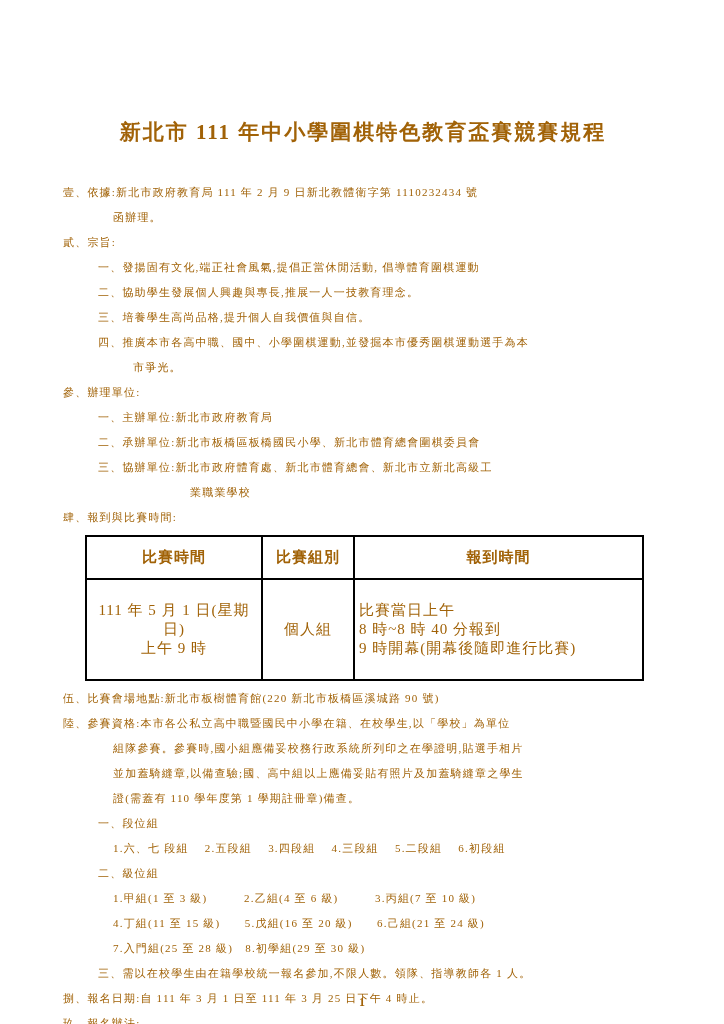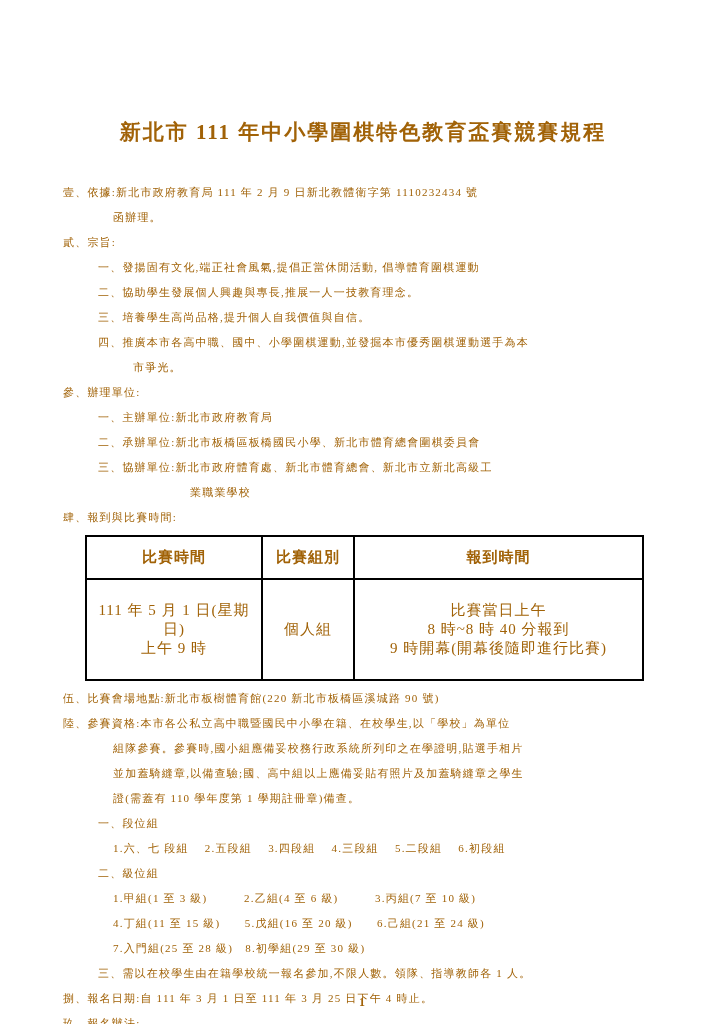--- a/index.html
+++ b/index.html
@@ -60,21 +60,21 @@
   .col-group { width: 92px;  }
   .col-check { width: 289px; }
   table.schedule td {
     white-space: pre-line;
     vertical-align: middle;
     line-height: 19px;
     padding: 21px 4px;
   }
   td.c-time  { text-align: center; }
   td.c-group { text-align: center; border-radius: 12px; }
-  td.c-check { text-align: center; padding-left: 10px; }
+  td.c-check { text-align: left; padding-left: 10px; }
   .page-footer {
     position: absolute;
     bottom: 58px;
     left: 0;
     width: 724px;
     text-align: center;
     font-size: 12px;
     font-weight: bold;
   }
 </style>

